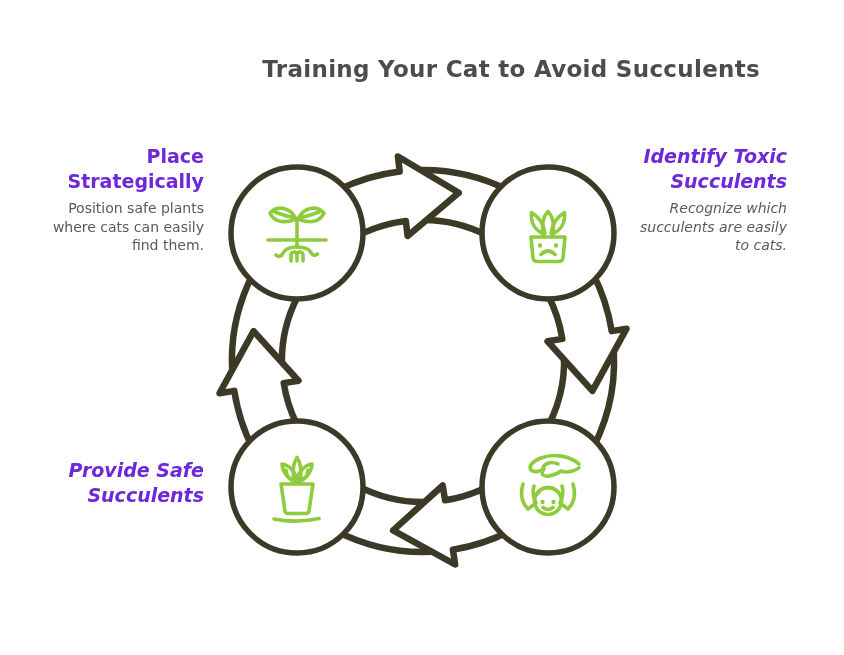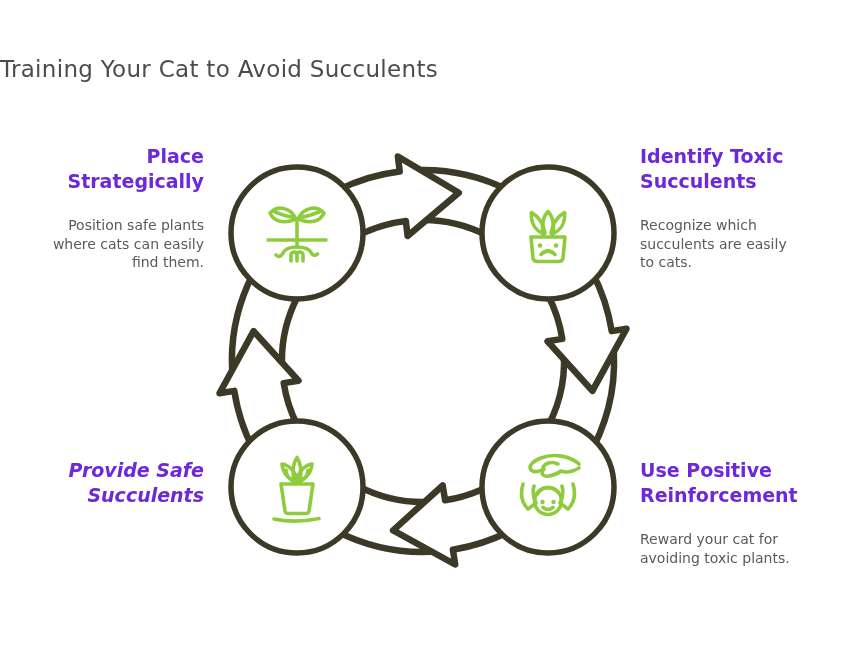--- a/index.html
+++ b/index.html
@@ -13,45 +13,45 @@
     height: 655px;
     background: #ffffff;
     overflow: hidden;
     font-family: "DejaVu Sans", "Liberation Sans", sans-serif;
   }
   .page-title {
     position: absolute;
     top: 56px;
     left: 0;
     width: 760px;
-    text-align: left;
+    text-align: right;
     font-size: 23px;
-    font-weight: 400;
+    font-weight: 700;
     letter-spacing: 0.3px;
     color: #4c4c4c;
   }
   .diagram-svg {
     position: absolute;
     top: 0;
     left: 0;
   }
   .step-text {
     position: absolute;
   }
   .step-text.align-right { text-align: right; }
-  .step-text.align-left  { text-align: left; }
+  .step-text.align-left  { text-align: right; font-style: italic; }
   .step-title {
     font-size: 19px;
     font-weight: 700;
     line-height: 25px;
     color: #6d28d9;
     white-space: pre-line;
   }
   .step-desc {
-    margin-top: 22px;
+    margin-top: 5px;
     font-size: 14px;
     line-height: 18.5px;
     color: #5a5a5a;
     white-space: pre-line;
   }
   #pos-top-left     { top: 144px; right: 640px; }
   #pos-top-right    { top: 144px; left: 640px; }
   #pos-bottom-left  { top: 458px; right: 640px; font-style: italic; }
   #pos-bottom-right { top: 458px; left: 640px; }
 </style>
@@ -139,25 +139,19 @@
   </div>
 
   <div id="pos-top-right" class="step-text align-left">
     <div class="step-title">Identify Toxic
 Succulents</div>
     <div class="step-desc">Recognize which
 succulents are easily
 to cats.</div>
   </div>
 
-  <div id="pos-bottom-right" class="step-text align-left">
-    <div class="step-title">Use Positive
-Reinforcement</div>
-    <div class="step-desc">Reward your cat for
-avoiding toxic plants.</div>
-  </div>
 
   <div id="pos-bottom-left" class="step-text align-right">
     <div class="step-title">Provide Safe
 Succulents</div>
   </div>
 
 </div>
 
 </body></html>

